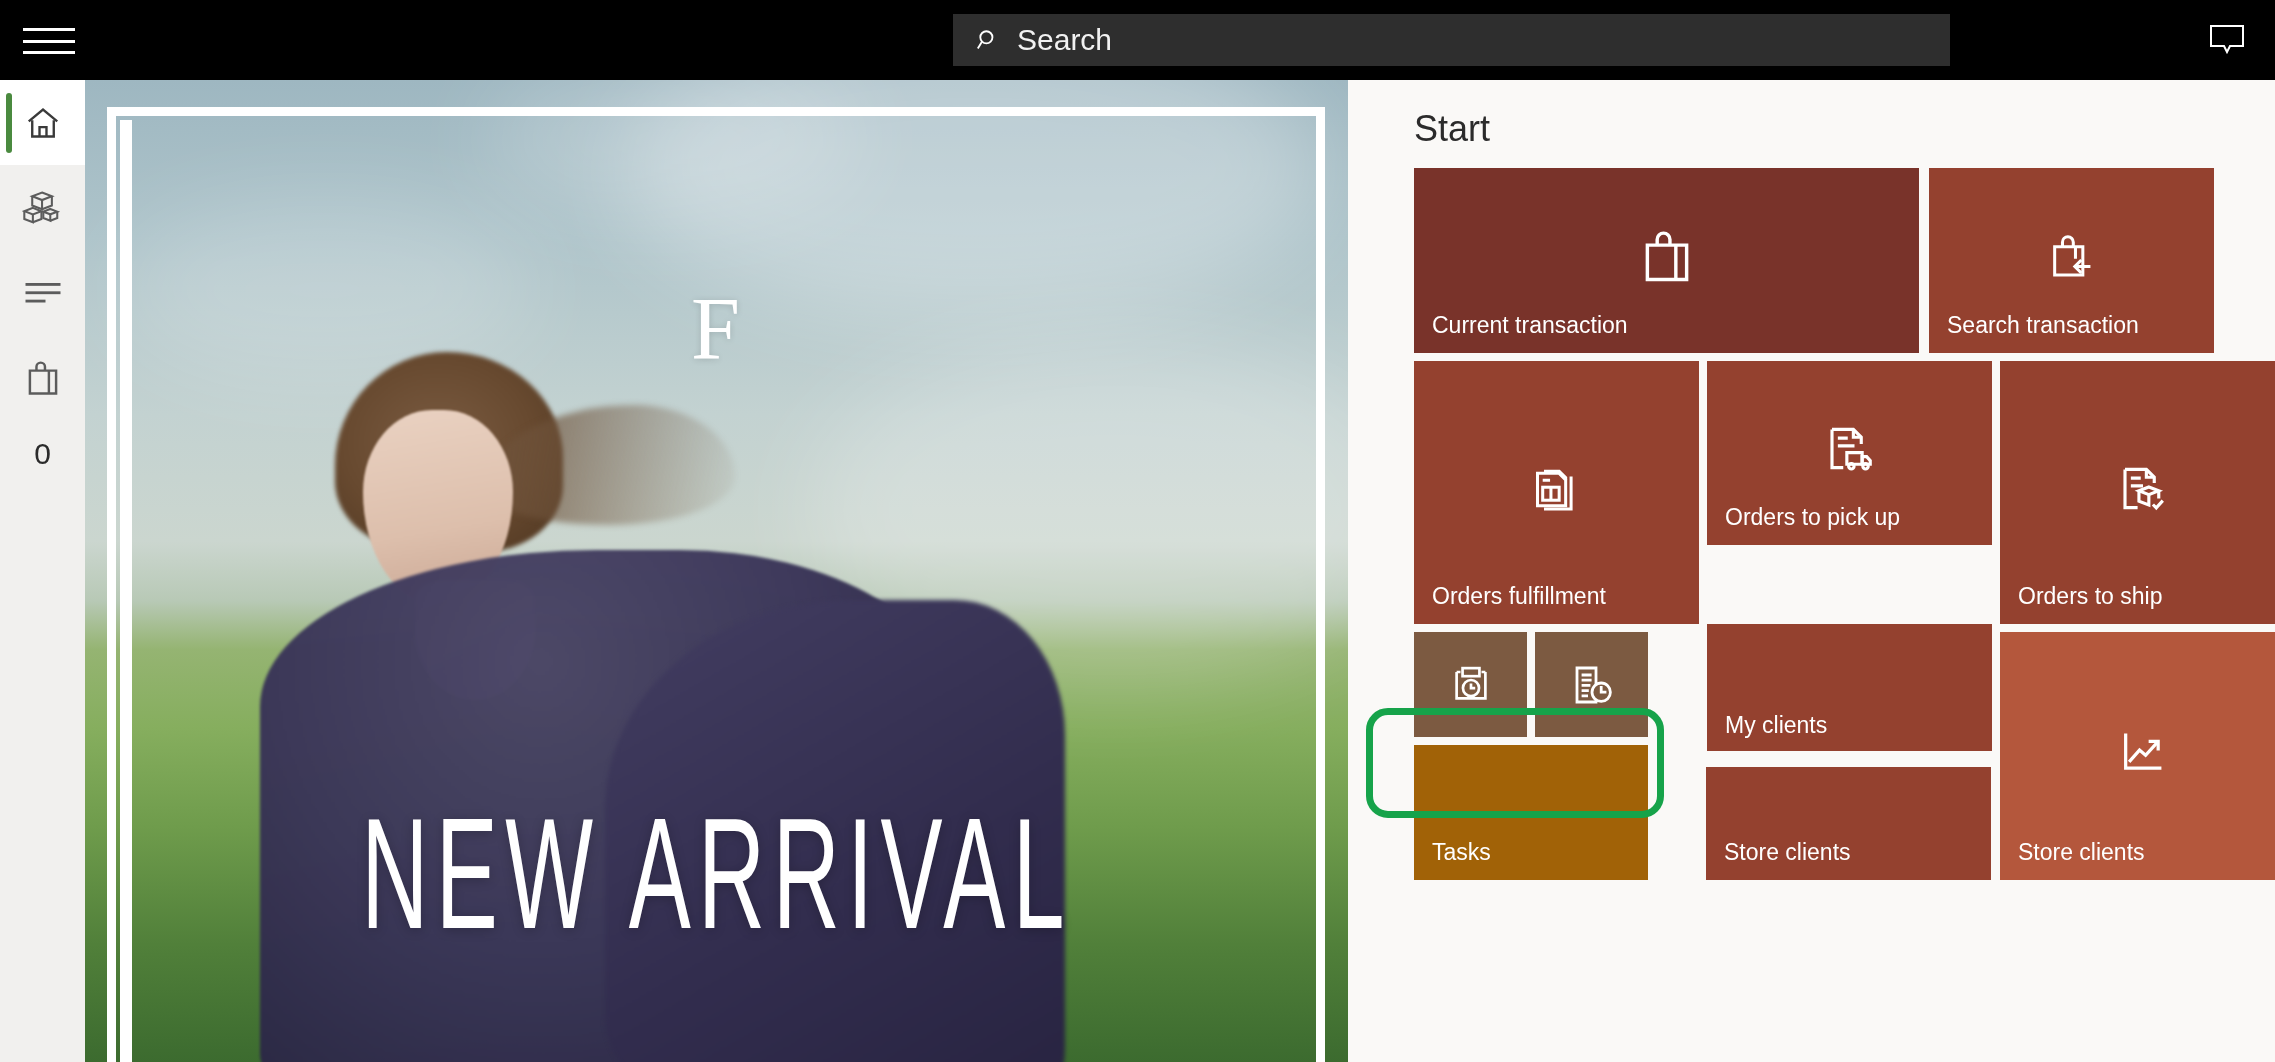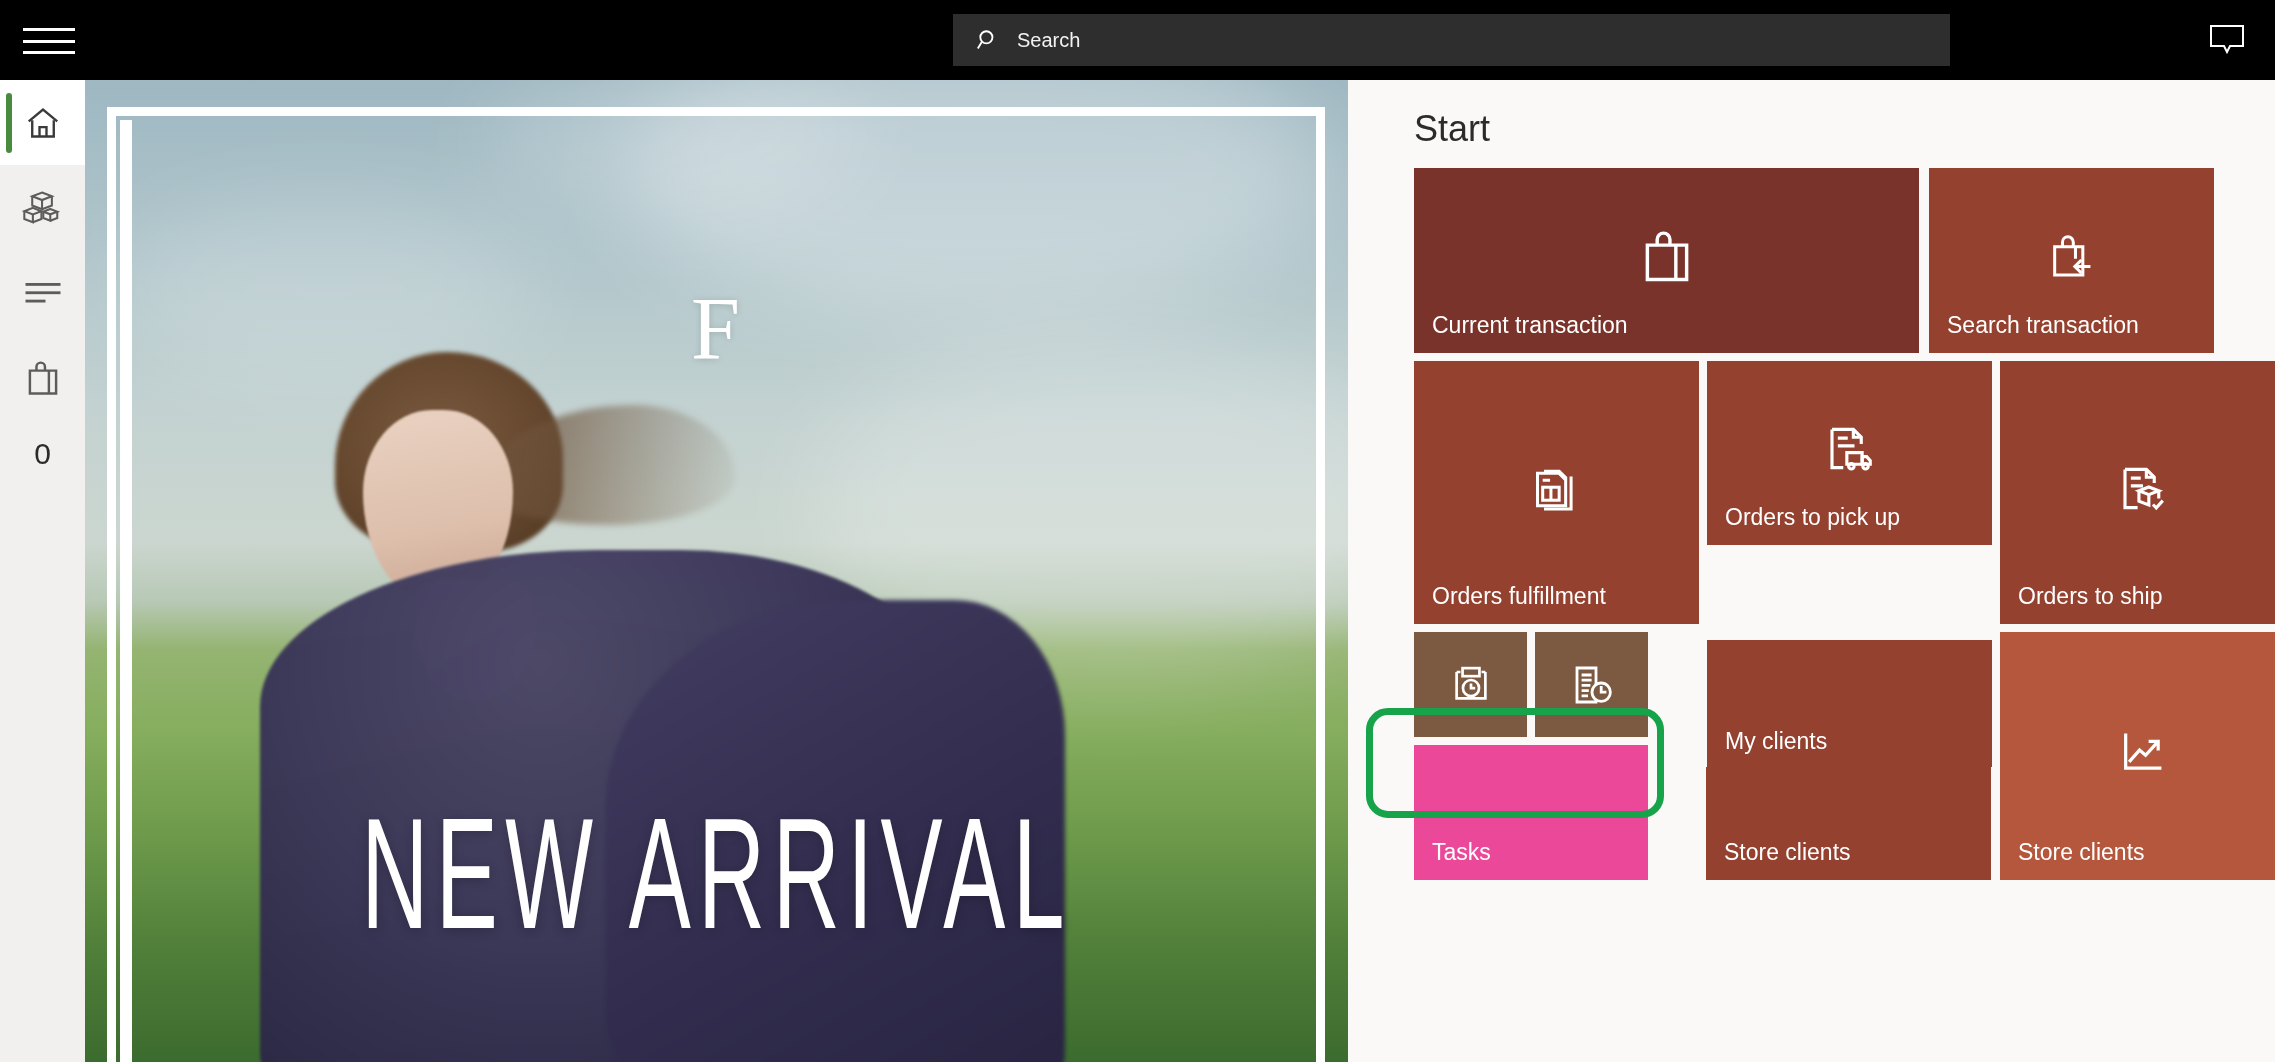--- a/index.html
+++ b/index.html
@@ -30,21 +30,21 @@
   .searchbox {
     position: absolute; left: 953px; top: 14px;
     width: 997px; height: 52px;
     background: #2E2E2E;
     display: flex; align-items: center;
     padding-left: 22px;
     cursor: text;
   }
   .search-icon { width: 26px; height: 26px; flex: 0 0 26px; }
   .search-placeholder {
-    color: #F2F2F2; font-size: 20px; margin-left: 16px;
+    color: #F2F2F2; font-size: 30px; margin-left: 16px;
     font-family: "Liberation Sans", sans-serif;
   }
   .chat-btn {
     position: absolute; right: 24px; top: 16px;
     width: 48px; height: 48px; cursor: pointer;
     display: flex; align-items: center; justify-content: center;
   }
 
   
   .rail {
@@ -386,25 +386,25 @@
     <div class="tile" style="left:121px; top:464px; width:113px; height:105px; background:#7C5A41;">
       <svg class="tile-icon-center tile-icon" width="48" height="48" viewBox="0 0 24 24" fill="none" stroke="#FFFFFF" stroke-width="1.4">
         <path d="M4.5 3.5 H14 L14 3.5 V20.5 H4.5 Z"></path>
         <path d="M6.8 7 H11.8 M6.8 9.6 H11.8 M6.8 12.2 H11.2 M6.8 14.8 H10.4 M6.8 17.4 H10"></path>
         <circle cx="16.6" cy="15.6" r="4.6" fill="#7C5A41"></circle>
         <path d="M16.6 12.5 V15.6 H19.2"></path>
       </svg>
       <div class="tile-label"></div>
     </div>
 
-    <div class="tile" style="left:293px; top:472px; width:285px; height:127px; background:#94412F;">
+    <div class="tile" style="left:293px; top:456px; width:285px; height:127px; background:#94412F;">
       <div class="tile-label" style="bottom:12px;">My clients</div>
     </div>
 
-    <div class="tile" style="left:0px; top:577px; width:234px; height:135px; background:#ec4899;">
+    <div class="tile" style="left:0px; top:577px; width:234px; height:135px; background:#a16207;">
       <div class="tile-label">Tasks</div>
     </div>
 
     <div class="tile" style="left:292px; top:599px; width:285px; height:113px; background:#94412F;">
       <div class="tile-label">Store clients</div>
     </div>
 
     <div class="tile" style="left:586px; top:464px; width:285px; height:248px; background:#B4573C;">
       <svg class="tile-icon" width="56" height="52" viewBox="0 0 24 24" fill="none" stroke="#FFFFFF" stroke-width="1.5">
         <path d="M4 3.5 V19.5 H20.5"></path>

